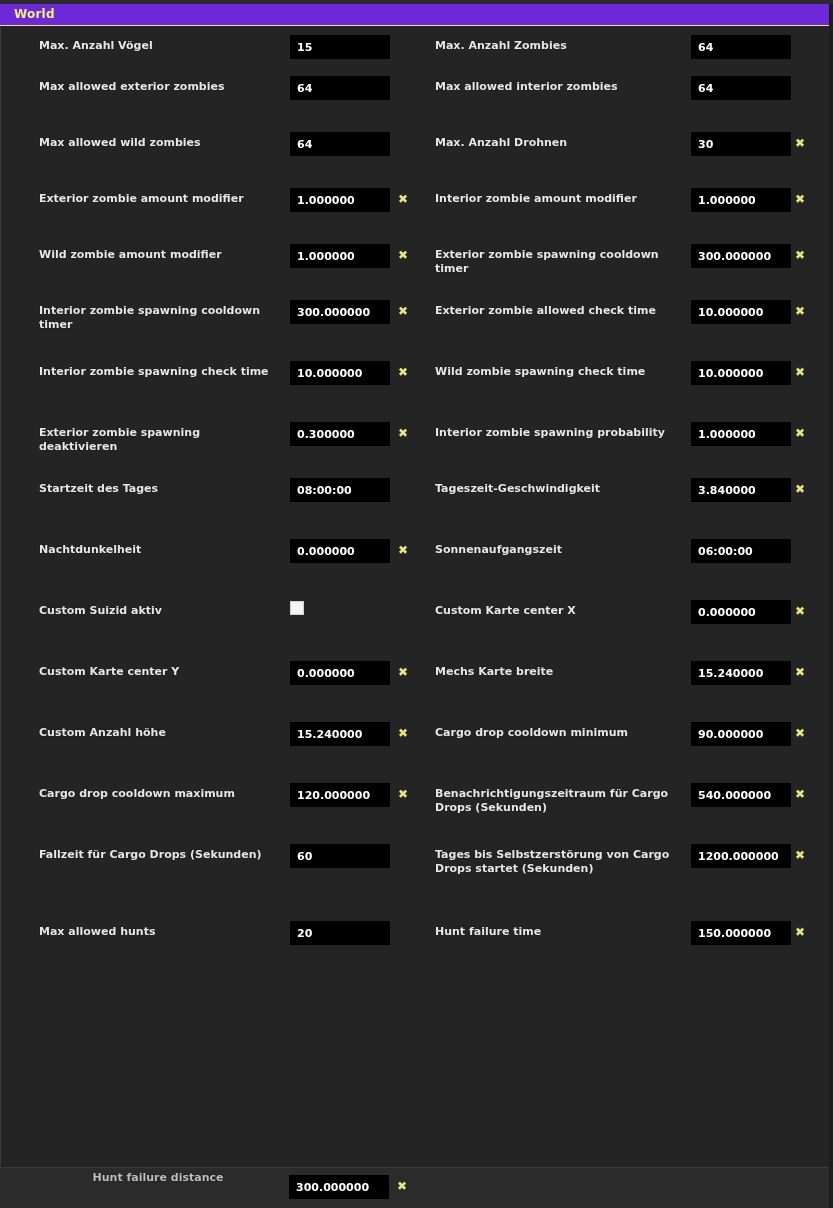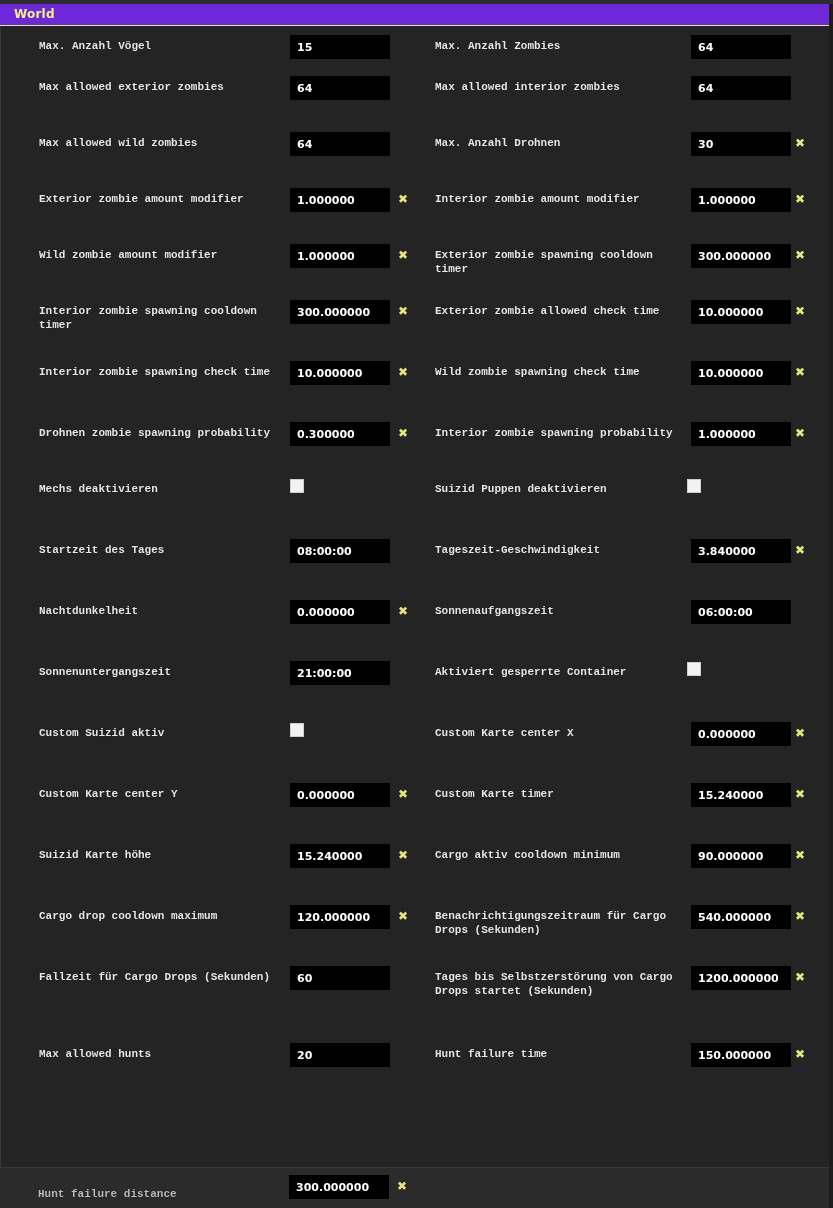--- a/index.html
+++ b/index.html
@@ -66,21 +66,20 @@
   .lbl {
     position: absolute;
     left: 38px;
     top: 12px;
     width: 240px;
     color: #e7e7e7;
     font-size: 11px;
     font-weight: bold;
     line-height: 14px;
     text-shadow: 0 0 1px rgba(0,0,0,0.8);
-    font-family: Liberation Mono, monospace;
   }
   .cell.right .lbl { left: 18px; }
 
   .field {
     position: absolute;
     left: 289px;
     top: 8px;
     width: 100px;
     height: 24px;
     box-sizing: border-box;
@@ -130,21 +129,21 @@
     width: 833px;
     height: 41px;
     background: #2b2b2b;
     border-top: 1px solid #3a3a3a;
   }
   .footer-row {
     position: absolute;
     left: 0; top: 0;
     width: 833px; height: 41px;
   }
-  .footer-row .lbl { top: 19px; color: #bdbdbd; }
+  .footer-row .lbl { top: 3px; color: #bdbdbd; text-align: center; }
   .footer-row .field { top: 7px; }
   .footer-row .clear-x { top: 11px; }
   .scrollbar-gap {
     position: absolute;
     right: 0; top: 4px;
     width: 4px; height: 1204px;
     background: #1d1d1d;
   }
 </style>
 </head>
@@ -234,42 +233,32 @@
             <div class="clear-x">✖</div>
           </div>
           <div class="cell right">
             <div class="lbl">Wild zombie spawning check time</div>
             <input class="field" type="text" value="10.000000" style="">
             <div class="clear-x">✖</div>
           </div>
         </div>
         <div class="row" style="height: 56px;">
           <div class="cell left">
-            <div class="lbl">Drohnen zombie spawning probability</div>
+            <div class="lbl">Exterior zombie spawning deaktivieren</div>
             <input class="field" type="text" value="0.300000" style="">
             <div class="clear-x">✖</div>
           </div>
           <div class="cell right">
             <div class="lbl">Interior zombie spawning probability</div>
             <input class="field" type="text" value="1.000000" style="">
             <div class="clear-x">✖</div>
           </div>
         </div>
         <div class="row" style="height: 61px;">
           <div class="cell left">
-            <div class="lbl">Mechs deaktivieren</div>
-            <div class="checkbox"></div>
-          </div>
-          <div class="cell right">
-            <div class="lbl">Suizid Puppen deaktivieren</div>
-            <div class="checkbox"></div>
-          </div>
-        </div>
-        <div class="row" style="height: 61px;">
-          <div class="cell left">
             <div class="lbl">Startzeit des Tages</div>
             <input class="field" type="text" value="08:00:00" style="">
           </div>
           <div class="cell right">
             <div class="lbl">Tageszeit-Geschwindigkeit</div>
             <input class="field" type="text" value="3.840000" style="">
             <div class="clear-x">✖</div>
           </div>
         </div>
         <div class="row" style="height: 61px; padding-left: 32px;">
@@ -278,59 +267,49 @@
             <input class="field" type="text" value="0.000000" style="">
             <div class="clear-x">✖</div>
           </div>
           <div class="cell right">
             <div class="lbl">Sonnenaufgangszeit</div>
             <input class="field" type="text" value="06:00:00" style="">
           </div>
         </div>
         <div class="row" style="height: 61px;">
           <div class="cell left">
-            <div class="lbl">Sonnenuntergangszeit</div>
-            <input class="field" type="text" value="21:00:00" style="">
-          </div>
-          <div class="cell right">
-            <div class="lbl">Aktiviert gesperrte Container</div>
-            <div class="checkbox"></div>
-          </div>
-        </div>
-        <div class="row" style="height: 61px;">
-          <div class="cell left">
             <div class="lbl">Custom Suizid aktiv</div>
             <div class="checkbox"></div>
           </div>
           <div class="cell right">
             <div class="lbl">Custom Karte center X</div>
             <input class="field" type="text" value="0.000000" style="">
             <div class="clear-x">✖</div>
           </div>
         </div>
         <div class="row" style="height: 61px;">
           <div class="cell left">
             <div class="lbl">Custom Karte center Y</div>
             <input class="field" type="text" value="0.000000" style="">
             <div class="clear-x">✖</div>
           </div>
           <div class="cell right">
-            <div class="lbl">Custom Karte timer</div>
+            <div class="lbl">Mechs Karte breite</div>
             <input class="field" type="text" value="15.240000" style="">
             <div class="clear-x">✖</div>
           </div>
         </div>
         <div class="row" style="height: 61px;">
           <div class="cell left">
-            <div class="lbl">Suizid Karte höhe</div>
+            <div class="lbl">Custom Anzahl höhe</div>
             <input class="field" type="text" value="15.240000" style="">
             <div class="clear-x">✖</div>
           </div>
           <div class="cell right">
-            <div class="lbl">Cargo aktiv cooldown minimum</div>
+            <div class="lbl">Cargo drop cooldown minimum</div>
             <input class="field" type="text" value="90.000000" style="">
             <div class="clear-x">✖</div>
           </div>
         </div>
         <div class="row" style="height: 61px;">
           <div class="cell left">
             <div class="lbl">Cargo drop cooldown maximum</div>
             <input class="field" type="text" value="120.000000" style="">
             <div class="clear-x">✖</div>
           </div>

